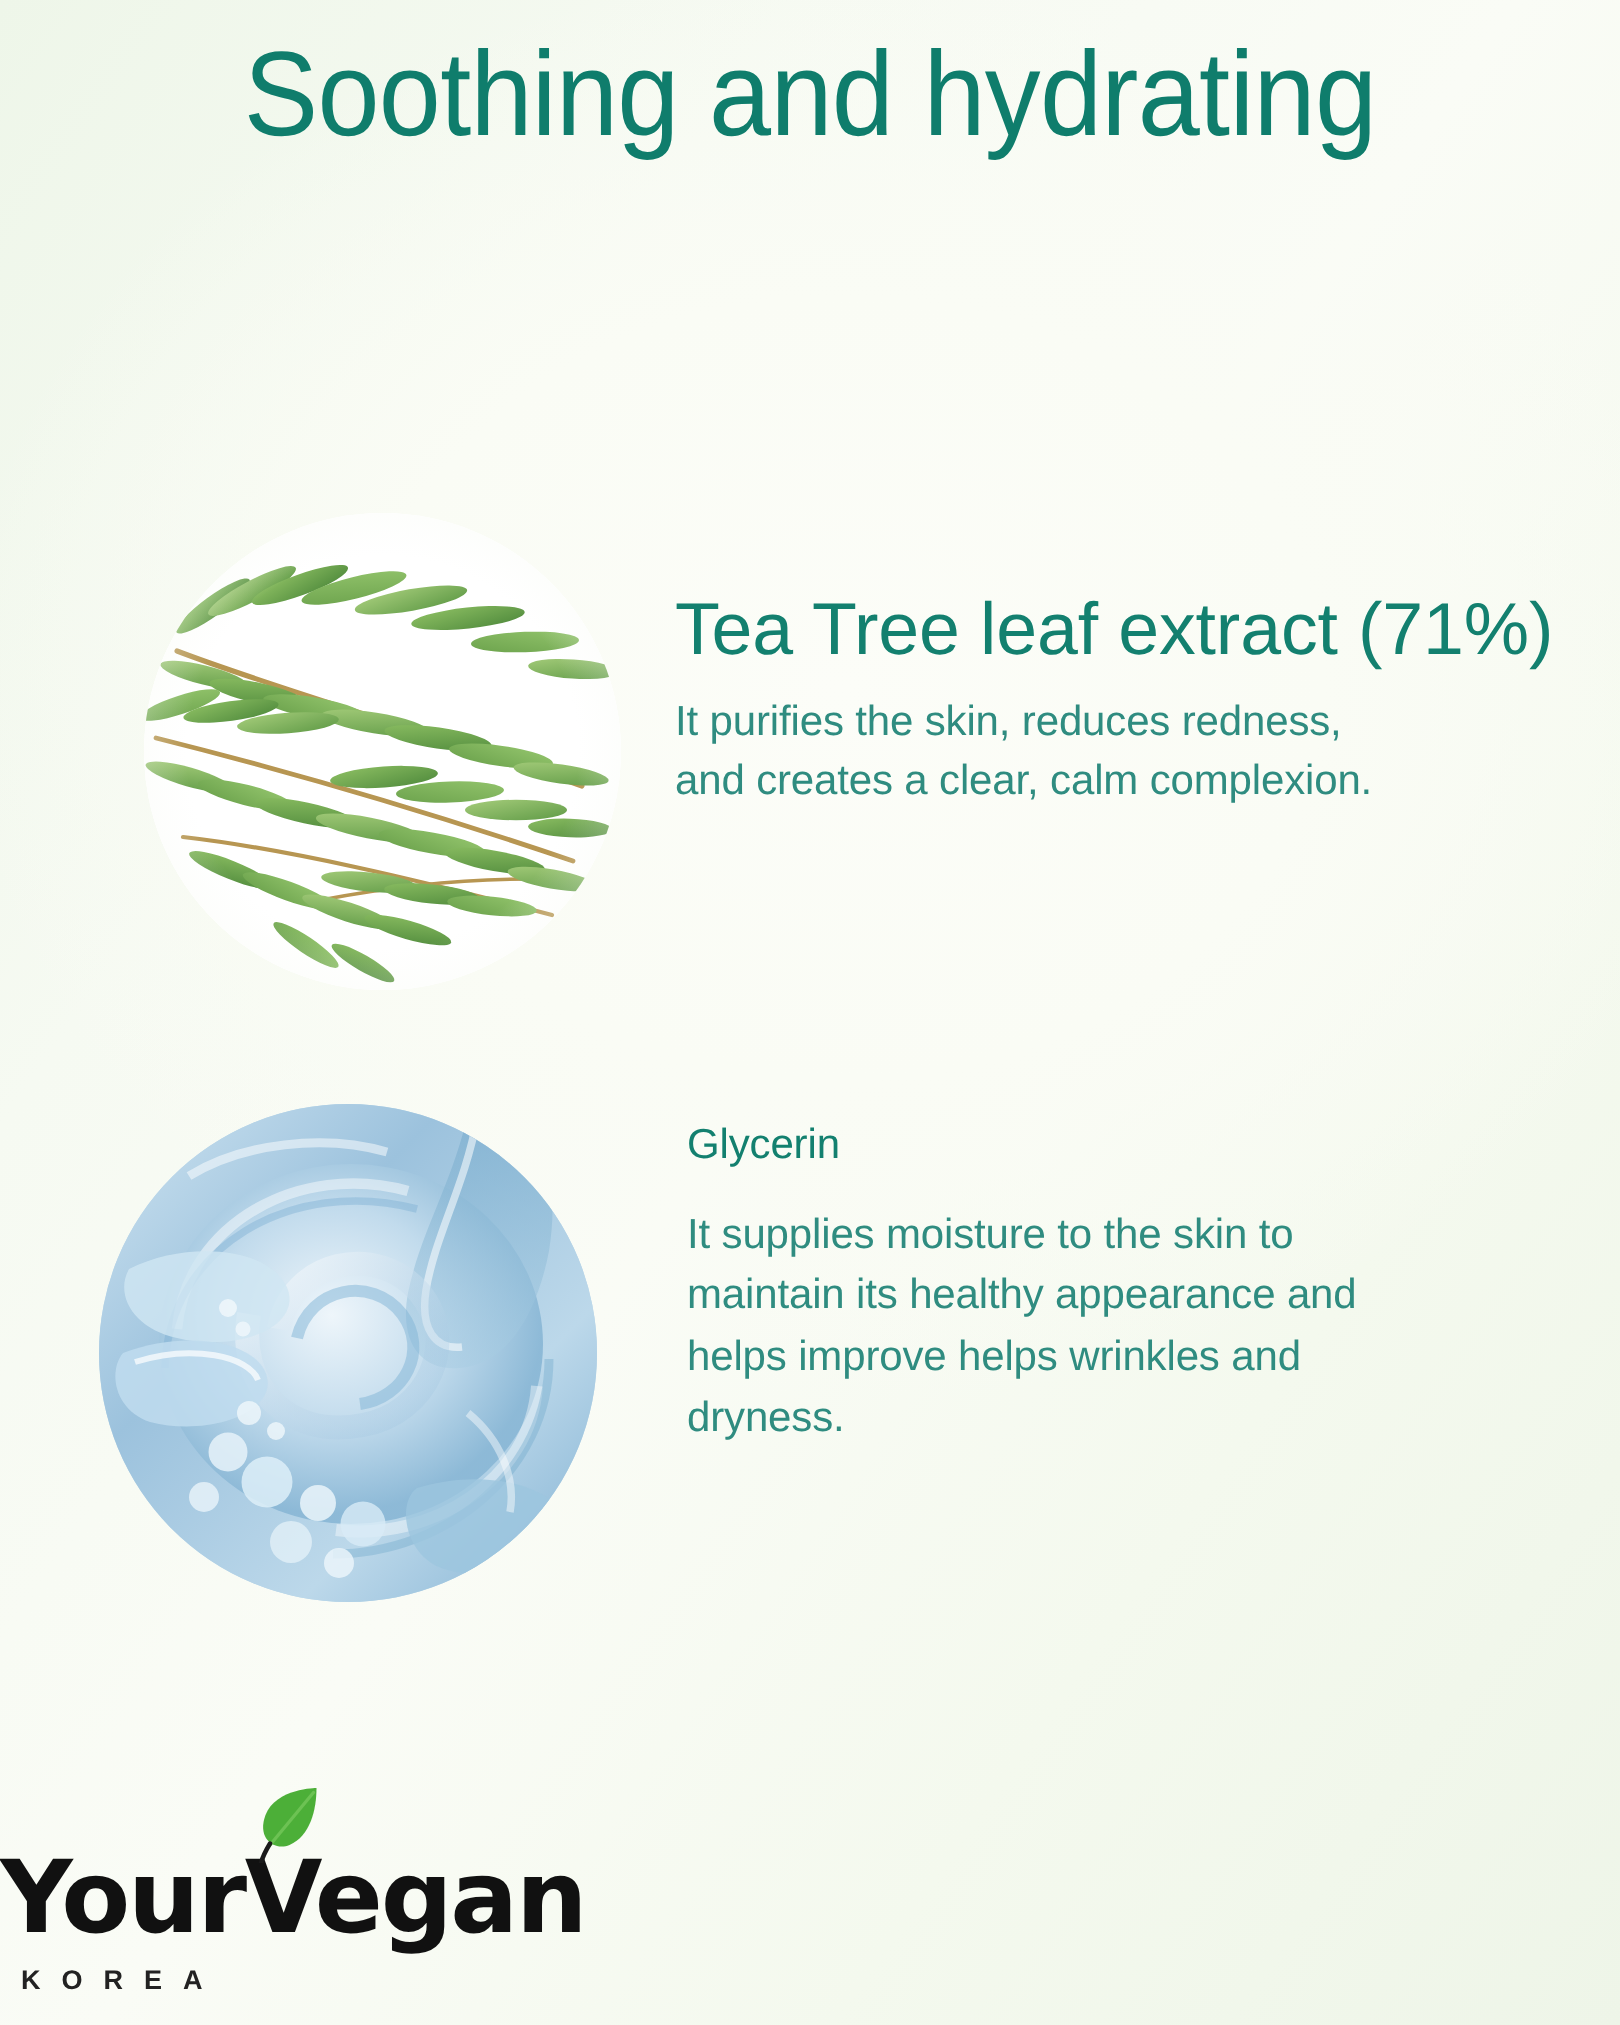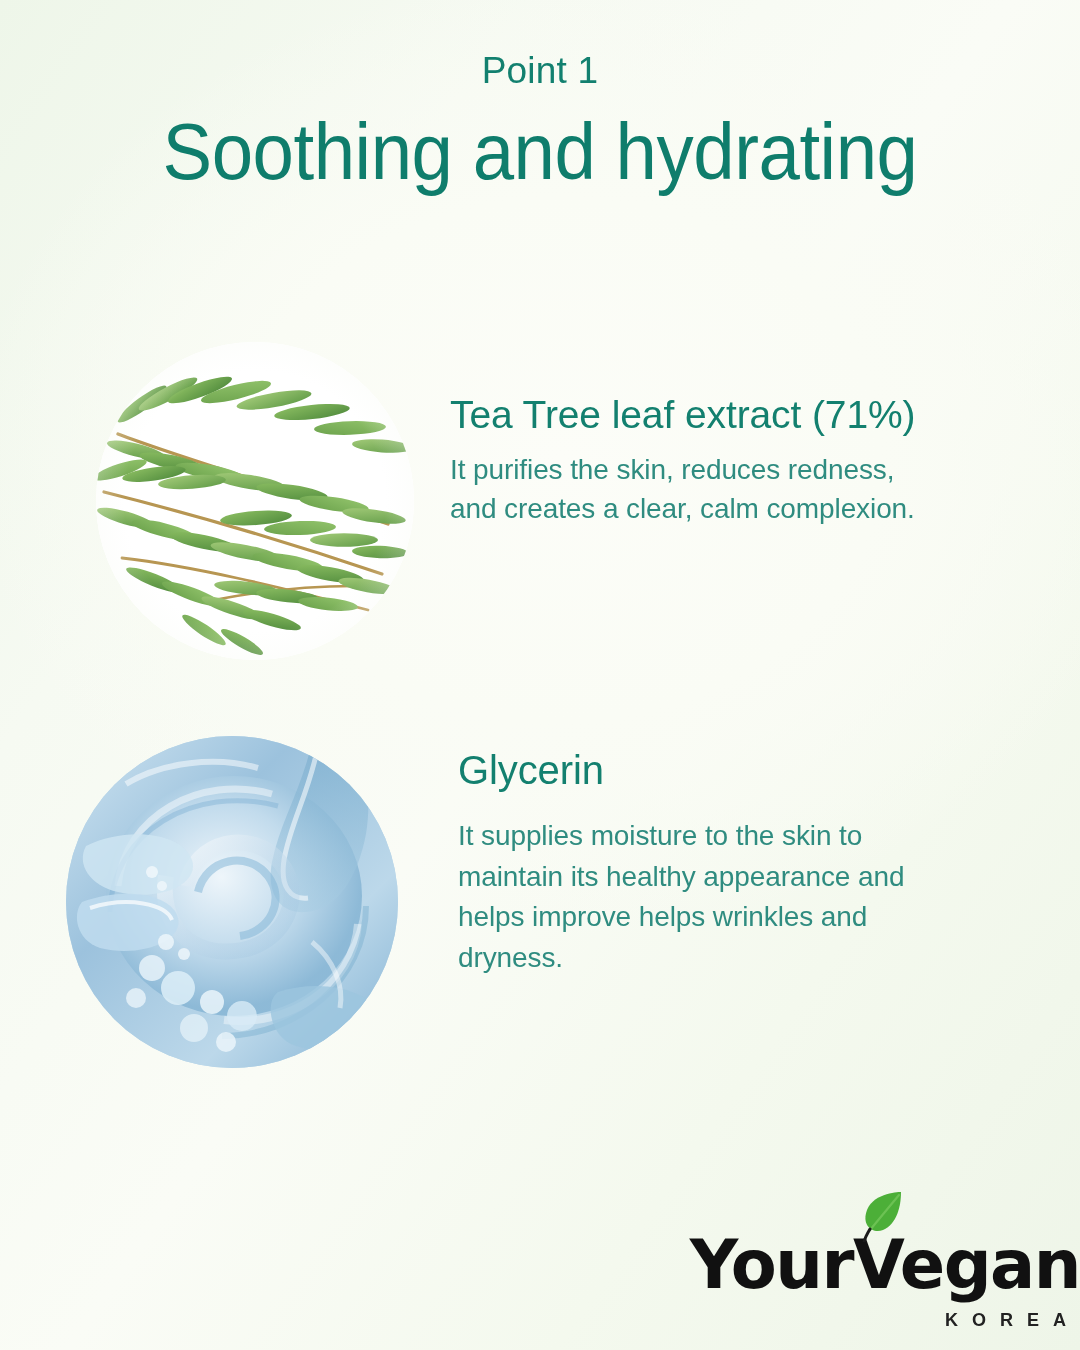--- a/index.html
+++ b/index.html
@@ -65,57 +65,57 @@
     border-radius: 50%;
     overflow: hidden;
   }
   .thumb-tea { width: 318px; height: 318px; }
   .thumb-gly { width: 332px; height: 332px; }
 
   .copy-tea { margin-left: 36px; padding-top: 52px; width: 560px; }
   .copy-gly { margin-left: 60px; padding-top: 12px; width: 560px; }
 
   .ing-title {
-    font-size: 39px;
+    font-size: 49px;
     line-height: 1.1;
     color: #13806f;
     font-weight: 400;
     letter-spacing: -0.1px;
     white-space: nowrap;
   }
   .ing-body {
     margin-top: 14px;
     font-size: 28px;
     line-height: 1.38;
     color: #2f8c80;
     font-weight: 400;
     letter-spacing: -0.1px;
     white-space: pre-line;
   }
-  .copy-gly .ing-title { font-size: 40px; }
+  .copy-gly .ing-title { font-size: 28px; }
   .copy-gly .ing-body  { margin-top: 24px; line-height: 1.45; }
 
   
   .tea-canvas { position: absolute; inset: 0; background: #ffffff; }
   .tea-canvas::after {
     content: "";
     position: absolute; inset: 0;
     background: radial-gradient(circle at 50% 50%, rgba(255,255,255,0) 58%, rgba(247,250,243,0.85) 100%);
   }
 
   
   .gel-canvas { position: absolute; inset: 0; background: #b9d6e8; }
 
   
   .logo {
     position: absolute;
     left: 0;
     top: 1232px;
     width: 1080px;
-    text-align: right;
+    text-align: left;
   }
   .logo-wrap {
     position: relative;
     display: inline-block;
   }
   .logo-word {
     font-family: "DejaVu Sans", sans-serif;
     font-size: 67px;
     line-height: 1;
     font-weight: 700;
@@ -139,21 +139,20 @@
     letter-spacing: 14px;
     text-indent: 14px;
   }
 </style>
 </head>
 <body>
 
 <div class="page">
 
   <div class="header">
-    <div class="point-label">Point 1</div>
     <div class="headline">Soothing and hydrating</div>
   </div>
 
   <div class="row row-tea">
 
     <div class="thumb thumb-tea">
       <div class="tea-canvas">
         <svg viewBox="0 0 318 318" width="318" height="318">
           <defs>
             <linearGradient id="lfA" x1="0" y1="0" x2="1" y2="1">

